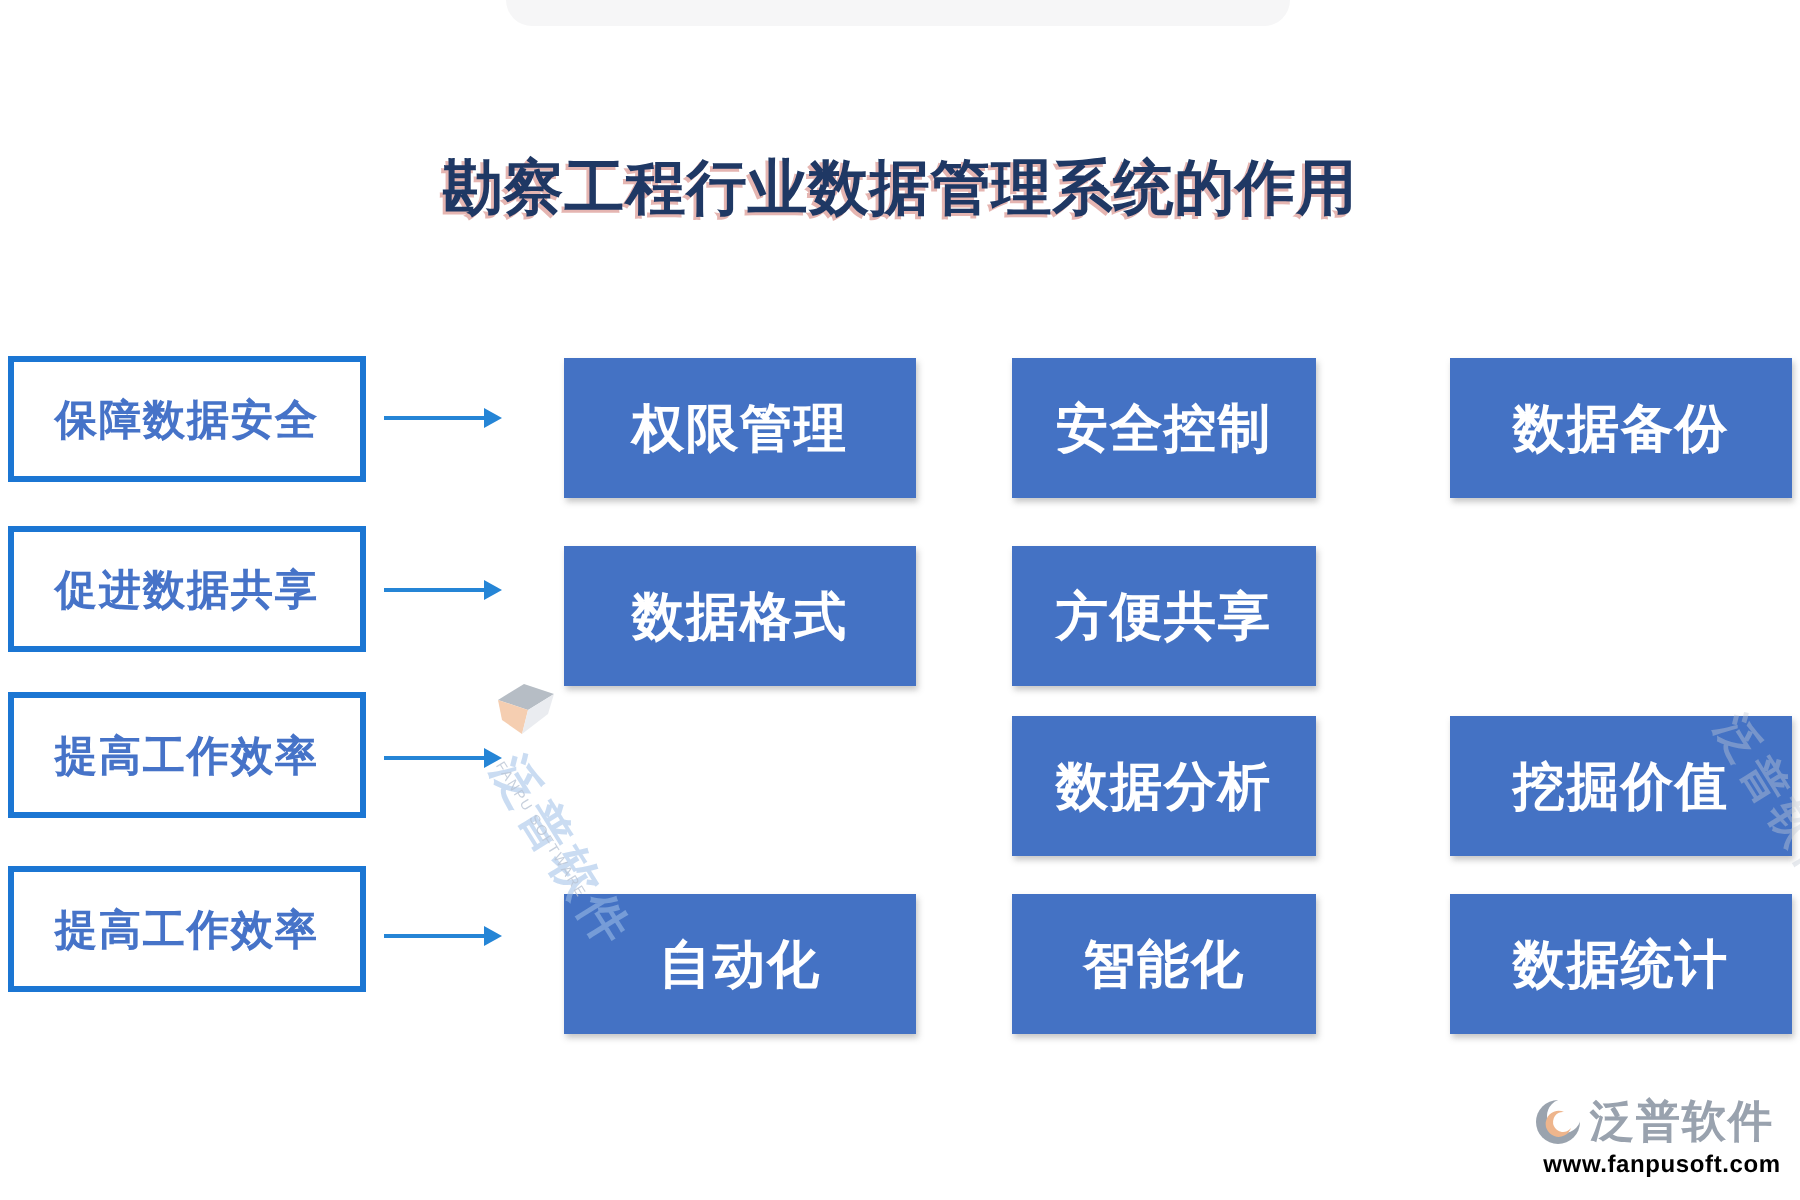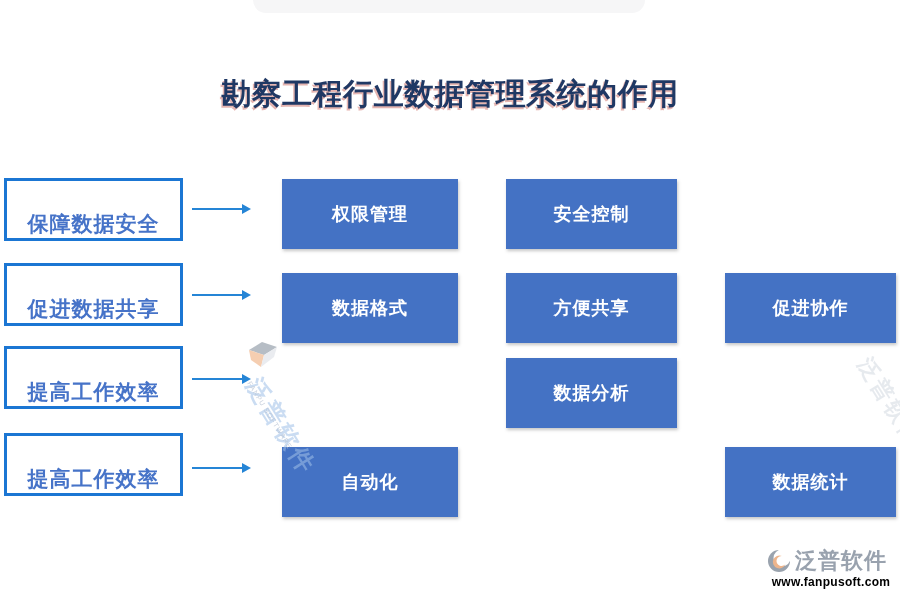--- a/index.html
+++ b/index.html
@@ -13,36 +13,36 @@
   }
   .title{
     position:absolute;left:0;top:74px;width:900px;text-align:center;
     font-size:30px;font-weight:700;color:#1f3864;letter-spacing:0.5px;
     text-shadow:-1.5px 1.5px 0 rgba(190,70,60,0.40);
   }
   .label-box{
     position:absolute;left:4px;width:179px;height:63px;box-sizing:border-box;
     border:3px solid #1b76d3;background:#ffffff;color:#4673c8;
     font-size:21px;font-weight:700;letter-spacing:1px;
-    display:flex;align-items:flex-end;justify-content:center;
+    display:flex;align-items:center;justify-content:center;
   }
   .label-box.r1{top:178px}.label-box.r2{top:263px}.label-box.r3{top:346px}.label-box.r4{top:433px}
   .arrow{position:absolute;left:192px;width:50px;height:2px;background:#2585d6;}
   .arrow::after{
     content:"";position:absolute;right:-9px;top:-4px;width:0;height:0;
     border-left:9px solid #2585d6;border-top:5px solid transparent;border-bottom:5px solid transparent;
   }
   .arrow.r1{top:208px}.arrow.r2{top:294px}.arrow.r3{top:378px}.arrow.r4{top:467px}
   .bbox{
     position:absolute;height:70px;background:#4472c4;color:#ffffff;
-    font-size:18px;font-weight:700;letter-spacing:1px;
+    font-size:26px;font-weight:700;letter-spacing:1px;
     display:flex;align-items:center;justify-content:center;
     box-shadow:1px 2px 3px rgba(130,130,130,0.45);
   }
-  .bbox.c1{left:282px;width:176px}.bbox.c2{left:506px;width:171px}.bbox.c3{left:725px;width:171px}
+  .bbox.c1{left:282px;width:176px}.bbox.c2{left:506px;width:152px}.bbox.c3{left:725px;width:171px}
   .bbox.r1{top:179px}.bbox.r2{top:273px}.bbox.r3{top:358px}.bbox.r4{top:447px}
   .watermark{position:absolute;left:246px;top:340px;width:90px;height:140px;pointer-events:none;}
   .watermark .wm-text{
     position:absolute;left:20px;top:32px;transform:rotate(58deg);transform-origin:0 0;
     font-size:24px;font-weight:700;color:#9fc0e8;opacity:0.55;letter-spacing:3px;white-space:nowrap;
   }
   .watermark .wm-sub{
     position:absolute;left:6px;top:40px;transform:rotate(58deg);transform-origin:0 0;
     font-size:7px;color:#b9c4d4;opacity:0.8;letter-spacing:1px;white-space:nowrap;
   }
@@ -64,40 +64,42 @@
   <div class="top-shape"></div>
 
   <div class="title">勘察工程行业数据管理系统的作用</div>
 
   <div class="label-box r1">
     <span>保障数据安全</span>
   </div>
   <div class="arrow r1"></div>
   <div class="bbox r1 c1">权限管理</div>
   <div class="bbox r1 c2">安全控制</div>
+  <div class="bbox r1 c3">数据备份</div>
 
   <div class="label-box r2">
     <span>促进数据共享</span>
   </div>
   <div class="arrow r2"></div>
   <div class="bbox r2 c1">数据格式</div>
   <div class="bbox r2 c2">方便共享</div>
-  <div class="bbox r2 c3">促进协作</div>
 
   <div class="label-box r3">
     <span>提高工作效率</span>
   </div>
   <div class="arrow r3"></div>
   <div class="bbox r3 c2">数据分析</div>
+  <div class="bbox r3 c3">挖掘价值</div>
 
   <div class="label-box r4">
     <span>提高工作效率</span>
   </div>
   <div class="arrow r4"></div>
   <div class="bbox r4 c1">自动化</div>
+  <div class="bbox r4 c2">智能化</div>
   <div class="bbox r4 c3">数据统计</div>
 
   <div class="watermark">
     <svg width="34" height="30" viewBox="0 0 34 30">
       <polygon points="3,10 16,2 31,7 18,15" fill="#a9b1bb" opacity="0.85"></polygon>
       <polygon points="3,10 18,15 15,27 5,20" fill="#f4c9a8" opacity="0.9"></polygon>
       <polygon points="18,15 31,7 28,17 15,27" fill="#e8eaee" opacity="0.9"></polygon>
     </svg>
     <div class="wm-text">泛普软件</div>
     <div class="wm-sub">FANPU SOFTWARE</div>

